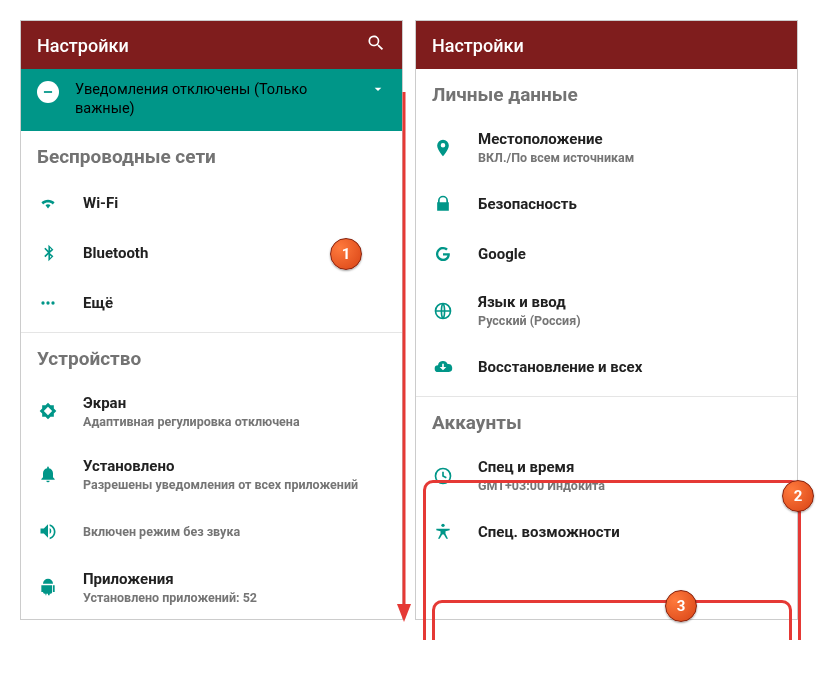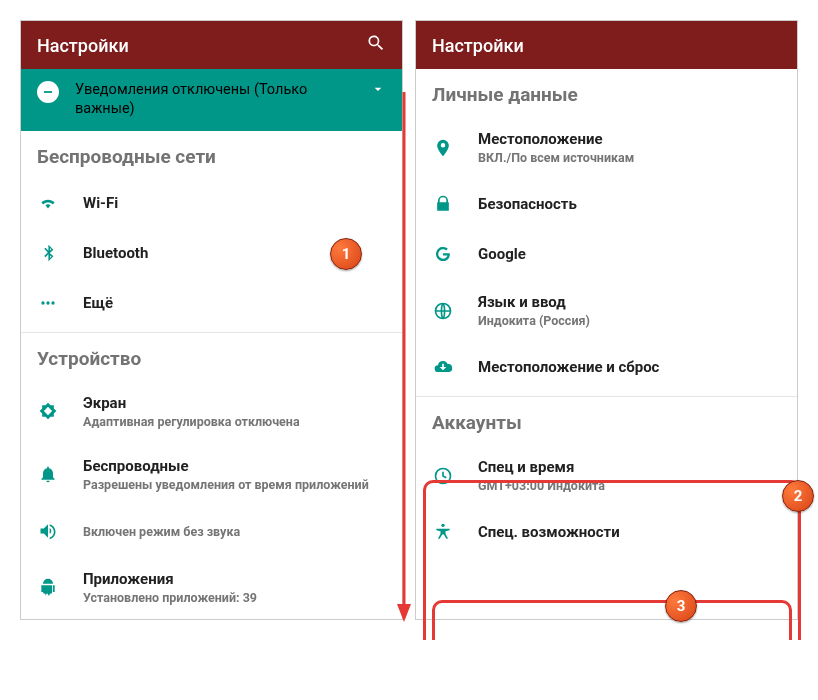--- a/index.html
+++ b/index.html
@@ -191,22 +191,22 @@
     </div>
   </div>
 
   <div class="row">
     <span class="icon">
         <svg viewBox="0 0 24 24">
           <path d="M12 22a2 2 0 002-2h-4a2 2 0 002 2zm6-6V11c0-3-2-5.5-5-6V4a1 1 0 10-2 0v1c-3 .5-5 3-5 6v5l-2 2v1h16v-1l-2-2z"></path>
         </svg>
       </span>
     <div class="texts">
-      <div class="title">Беспроводные</div>
-      <div class="sub">Разрешены уведомления от время приложений</div>
+      <div class="title">Установлено</div>
+      <div class="sub">Разрешены уведомления от всех приложений</div>
     </div>
   </div>
 
   <div class="row">
     <span class="icon">
         <svg viewBox="0 0 24 24">
           <path d="M3 9v6h4l5 5V4L7 9H3zm13 3a4 4 0 00-2-3.5v7A4 4 0 0016 12zm-2-8v2.1c2.9.9 5 3.6 5 6.9s-2.1 6-5 6.9V22c4-1 7-4.6 7-9s-3-8-7-9z"></path>
         </svg>
       </span>
     <div class="texts">
@@ -215,21 +215,21 @@
   </div>
 
   <div class="row">
     <span class="icon">
         <svg viewBox="0 0 24 24">
           <path d="M6 8a6 6 0 0112 0H6zm-2 2h2v8H4v-8zm14 0h2v8h-2v-8zM7 10h10v8a2 2 0 01-2 2h-1v2h-2v-2h-2v2H9v-2H8a2 2 0 01-2-2v-8z"></path>
         </svg>
       </span>
     <div class="texts">
       <div class="title">Приложения</div>
-      <div class="sub">Установлено приложений: 39</div>
+      <div class="sub">Установлено приложений: 52</div>
     </div>
   </div>
 </div>
 
 <div class="phone">
   <div class="appbar">
     <span>Настройки</span>
   </div>
 
   <div class="section-header">Личные данные</div>
@@ -271,32 +271,32 @@
 
   <div class="row">
     <span class="icon">
         <svg viewBox="0 0 24 24">
           <circle cx="12" cy="12" r="9" fill="none" stroke="#009688" stroke-width="2"></circle>
           <path d="M3 12h18M12 3c2.5 2.5 2.5 15.5 0 18M12 3c-2.5 2.5-2.5 15.5 0 18" stroke="#009688" stroke-width="2" fill="none"></path>
         </svg>
       </span>
     <div class="texts">
       <div class="title">Язык и ввод</div>
-      <div class="sub">Индокита (Россия)</div>
+      <div class="sub">Русский (Россия)</div>
     </div>
   </div>
 
   <div class="row">
     <span class="icon">
         <svg viewBox="0 0 24 24">
           <path d="M19 18H6a4 4 0 010-8 6 6 0 0111.5-1.5A4.5 4.5 0 0119 18zm-7-2l4-4h-3V8h-2v4H8l4 4z"></path>
         </svg>
       </span>
     <div class="texts">
-        <div class="title">Местоположение и сброс</div>
+        <div class="title">Восстановление и всех</div>
       </div>
   </div>
 
   <div class="divider"></div>
   <div class="section-header">Аккаунты</div>
 
   <div class="row">
     <span class="icon">
         <svg viewBox="0 0 24 24">
           <circle cx="12" cy="12" r="9" fill="none" stroke="#009688" stroke-width="2"></circle>

